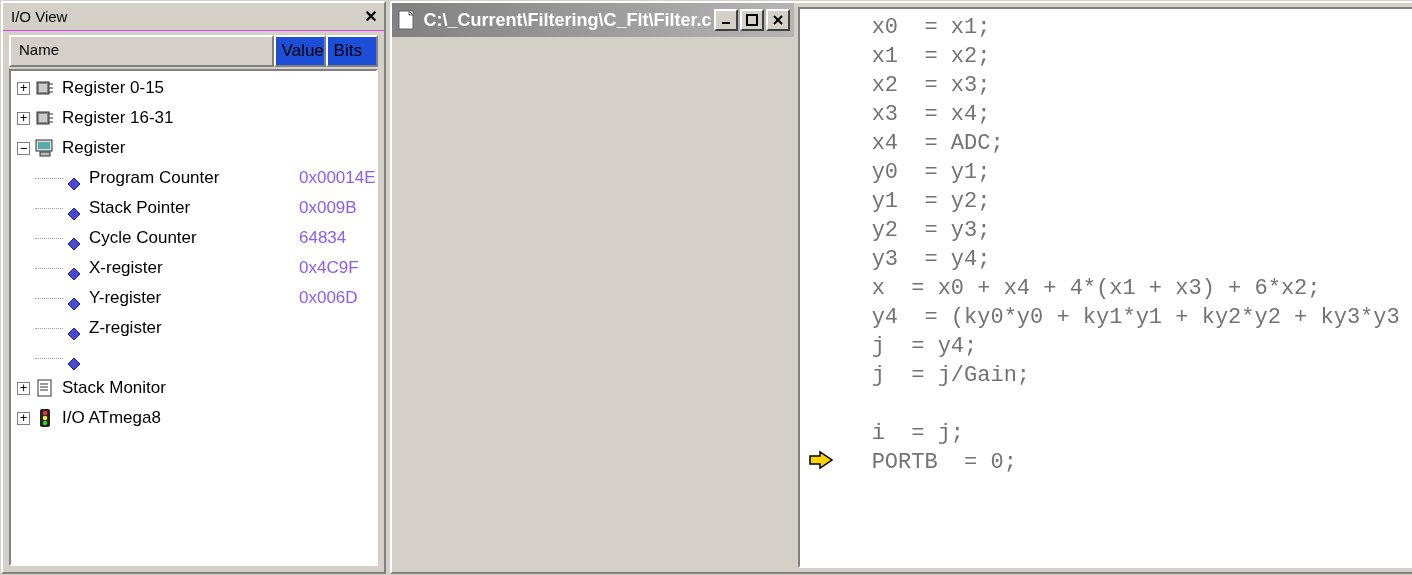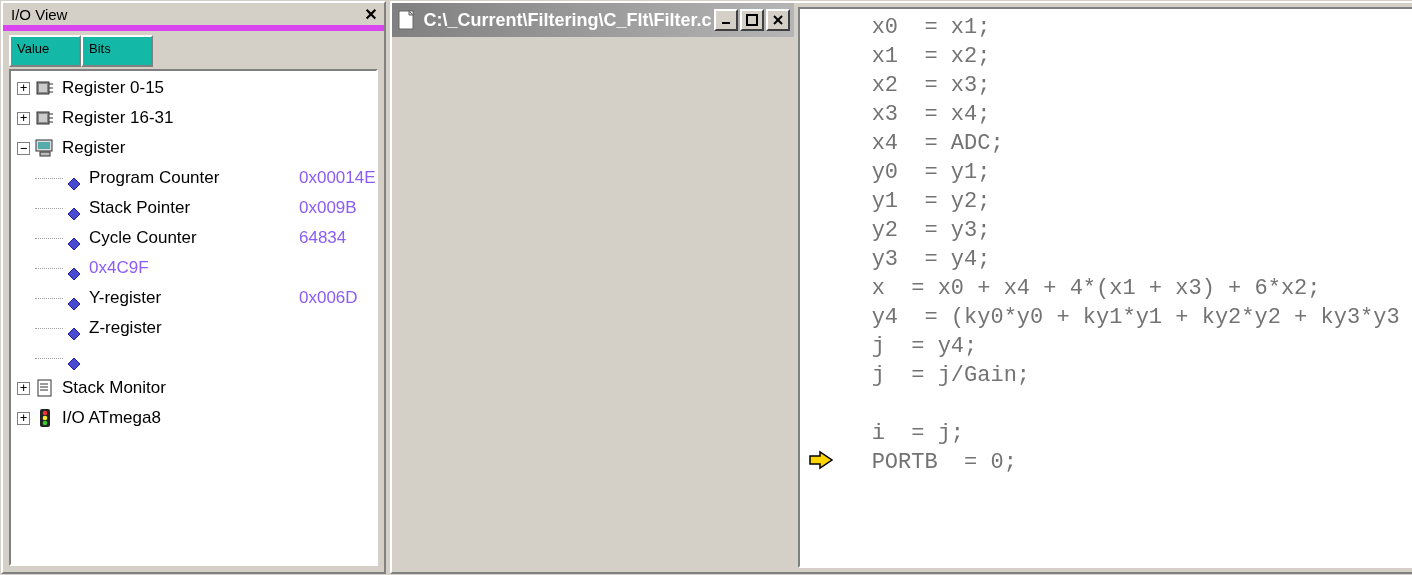--- a/index.html
+++ b/index.html
@@ -22,21 +22,21 @@
   border: 2px solid;
   border-color: #fff #808080 #808080 #fff;
   display: flex;
   flex-direction: column;
 }
 .io-titlebar {
   height: 28px;
   display: flex;
   align-items: center;
   padding: 0 6px 0 8px;
-  border-bottom: 6px solid #d946ef;
+  border-bottom: 1px solid #d946ef;
 }
 .io-titlebar .title {
   flex: 1;
   font-size: 15px;
 }
 .io-titlebar .close {
   font-family: Arial;
   font-weight: bold;
   font-size: 16px;
   cursor: pointer;
@@ -51,26 +51,26 @@
 .io-header .col-name {
   flex: 1;
   border: 2px solid;
   border-color: #fff #808080 #808080 #fff;
   padding: 4px 8px;
   background: #d4d0c8;
   font-size: 15px;
 }
 .io-header .col-value,
 .io-header .col-bits {
-  width: 72px;
+  width: 52px;
   border: 2px solid;
   border-color: #fff #808080 #808080 #fff;
   padding: 4px 6px;
-  background: #14b8a6;
-  font-size: 13px;
+  background: #1d4ed8;
+  font-size: 17px;
   text-align: left;
 }
 
 .io-tree {
   flex: 1;
   background: #fff;
   border: 2px solid;
   border-color: #808080 #fff #fff #808080;
   margin: 0 6px 6px 6px;
   padding: 2px 0;
@@ -263,20 +263,21 @@
 <body>
 
 <div class="io-panel">
 
   <div class="io-titlebar">
     <span class="title">I/O View</span>
     <span class="close">✕</span>
   </div>
 
   <div class="io-header">
+    <div class="col-name">Name</div>
     <div class="col-value">Value</div>
     <div class="col-bits">Bits</div>
   </div>
 
   <div class="io-tree">
 
     <div class="tree-row">
       <span class="expander">+</span>
       <span class="reg-icon">
         <svg width="20" height="18">
@@ -344,20 +345,21 @@
           </svg></span>
       <span class="tree-name">Cycle Counter</span>
       <span class="tree-value">64834</span>
     </div>
     <div class="tree-row">
       <span class="indent-stub"></span>
         <span class="dotted-h"></span>
       <span class="dot-icon"><svg width="14" height="14">
             <polygon points="7,1 13,7 7,13 1,7" fill="#4a4ad0" stroke="#2020a0"></polygon>
           </svg></span>
+      <span class="tree-name">X-register</span>
       <span class="tree-value">0x4C9F</span>
     </div>
     <div class="tree-row">
       <span class="indent-stub"></span>
         <span class="dotted-h"></span>
       <span class="dot-icon"><svg width="14" height="14">
             <polygon points="7,1 13,7 7,13 1,7" fill="#4a4ad0" stroke="#2020a0"></polygon>
           </svg></span>
       <span class="tree-name">Y-register</span>
       <span class="tree-value">0x006D</span>

